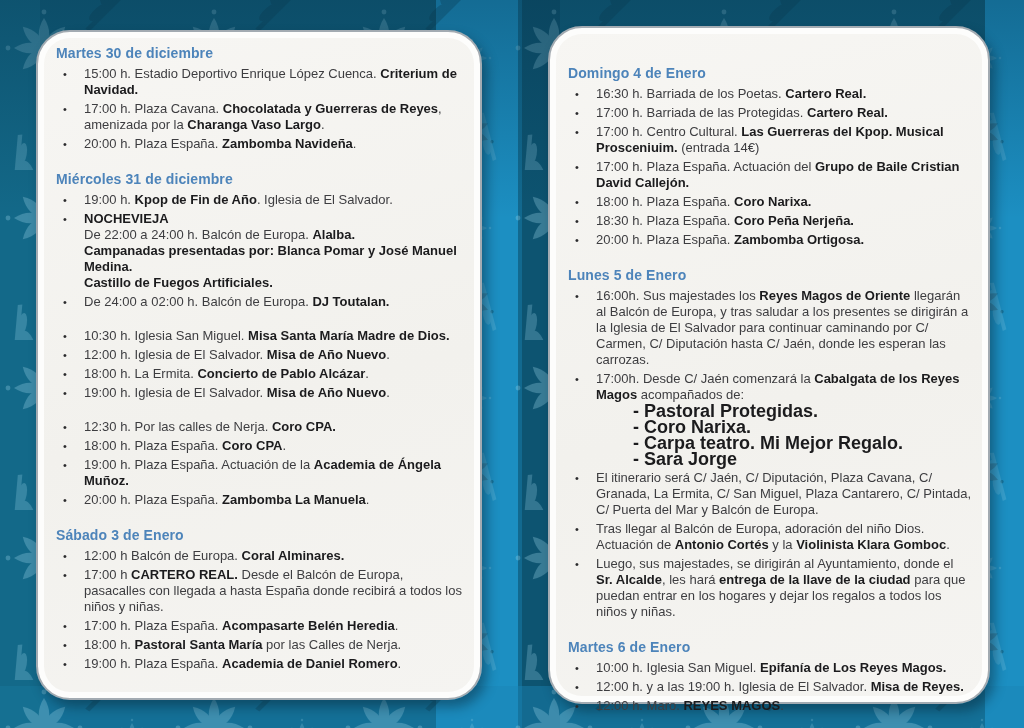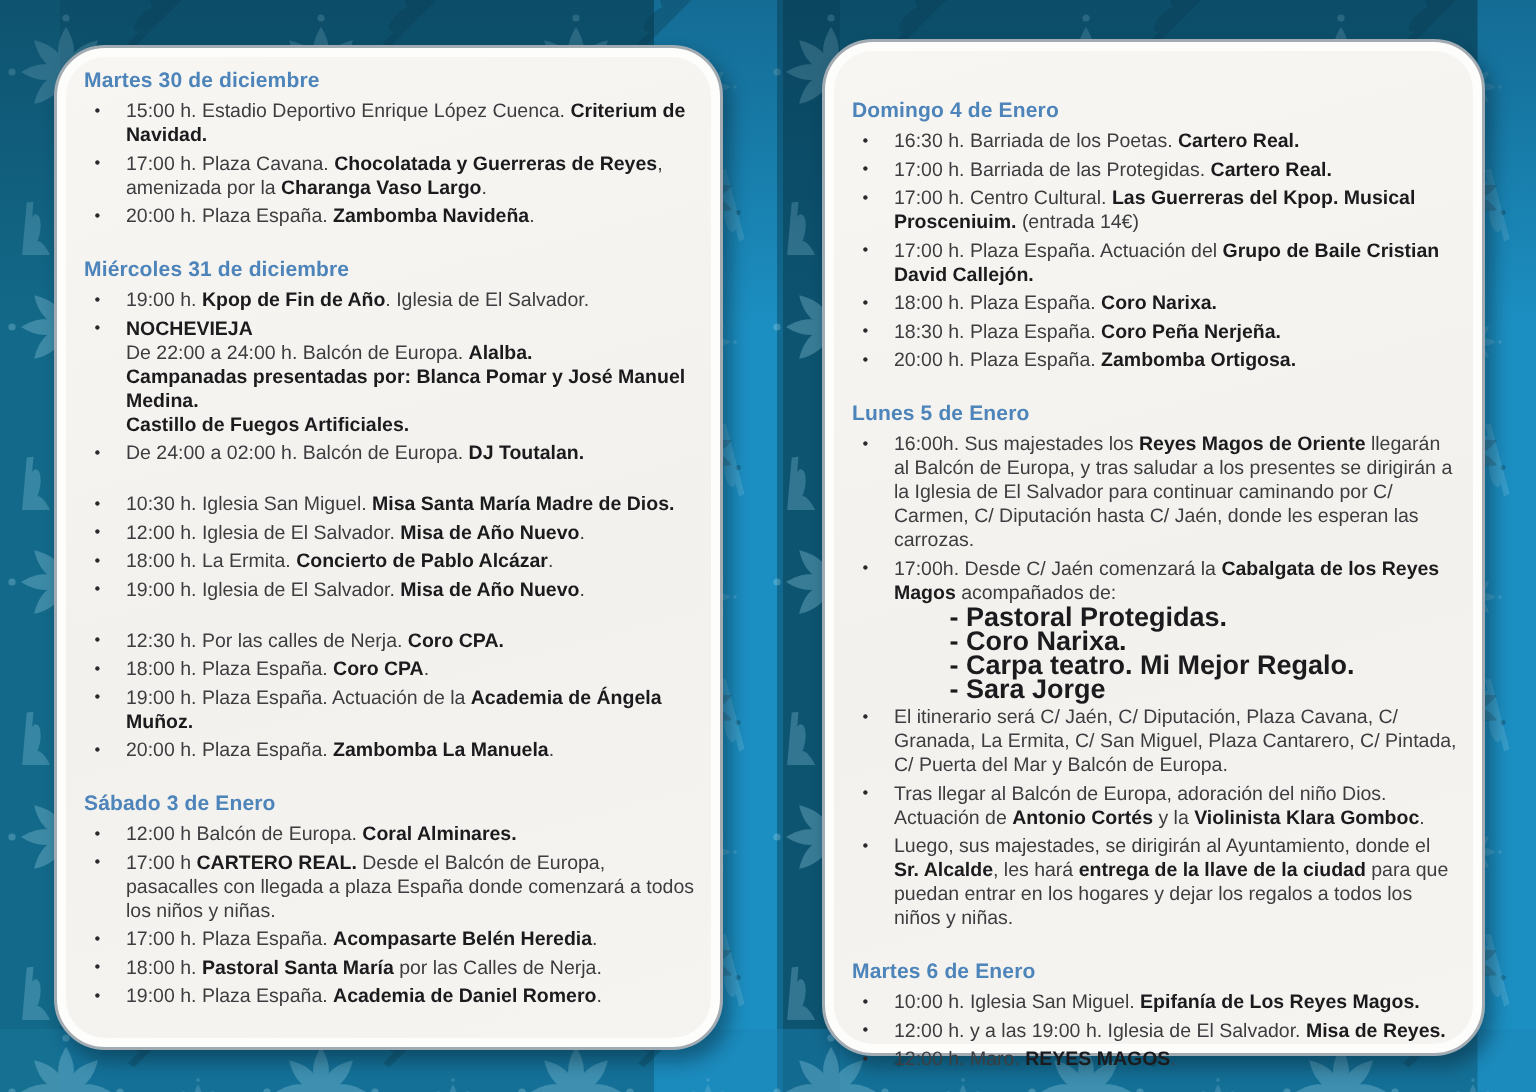--- a/index.html
+++ b/index.html
@@ -158,21 +158,21 @@
       </div>
     </section>
     <section class="section">
       <h2 class="day-head">Sábado 3 de Enero</h2>
       <div class="item">
         <span class="bullet">•</span>
         <div class="itext"><span>12:00 h Balcón de Europa. </span><span class="b">Coral Alminares.</span></div>
       </div>
       <div class="item">
         <span class="bullet">•</span>
-        <div class="itext"><span>17:00 h </span><span class="b">CARTERO REAL.</span><span> Desde el Balcón de Europa, pasacalles con llegada a plaza España donde comenzará a todos los niños y niñas.</span></div>
+        <div class="itext"><span>17:00 h </span><span class="b">CARTERO REAL.</span><span> Desde el Balcón de Europa, pasacalles con llegada a hasta España donde recibirá a todos los niños y niñas.</span></div>
       </div>
       <div class="item">
         <span class="bullet">•</span>
         <div class="itext"><span>17:00 h. Plaza España. </span><span class="b">Acompasarte Belén Heredia</span><span>.</span></div>
       </div>
       <div class="item">
         <span class="bullet">•</span>
         <div class="itext"><span>18:00 h. </span><span class="b">Pastoral Santa María</span><span> por las Calles de Nerja.</span></div>
       </div>
       <div class="item">

